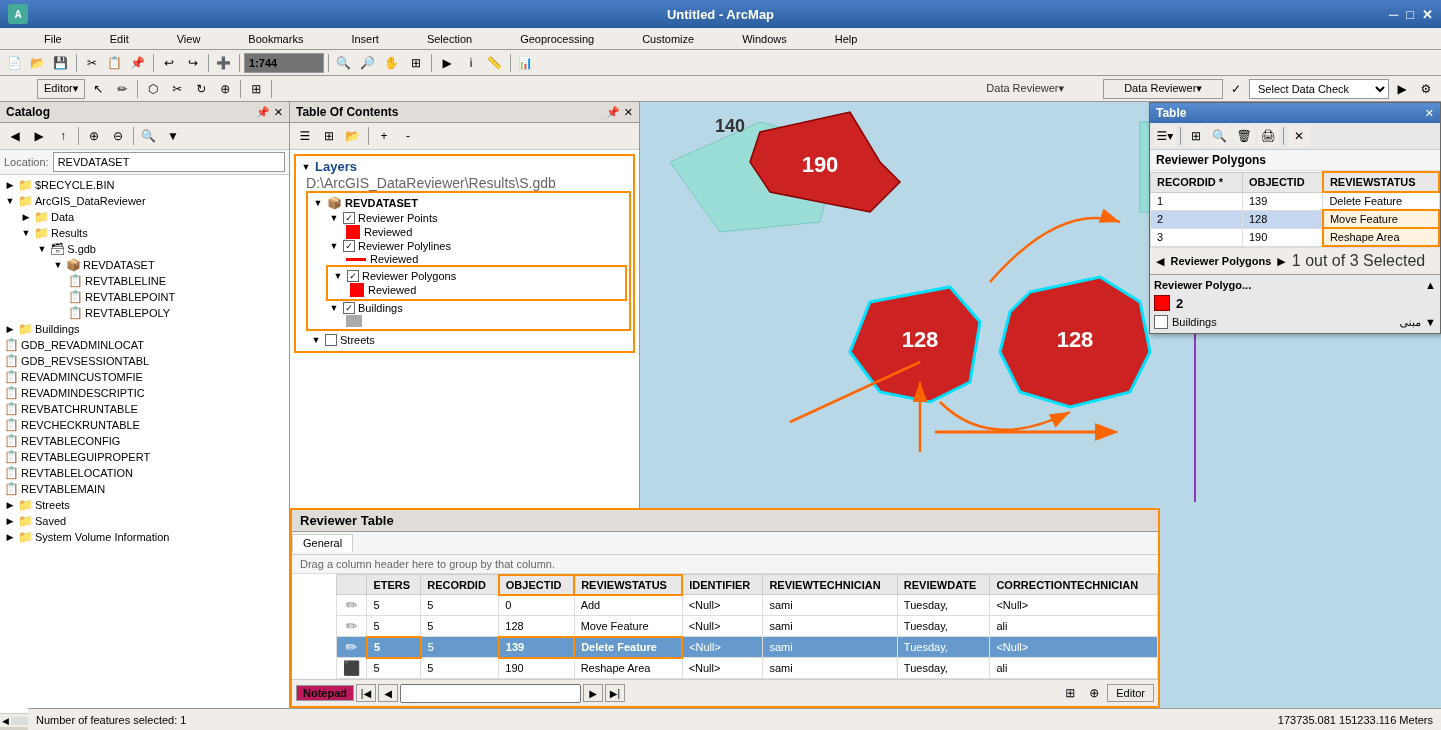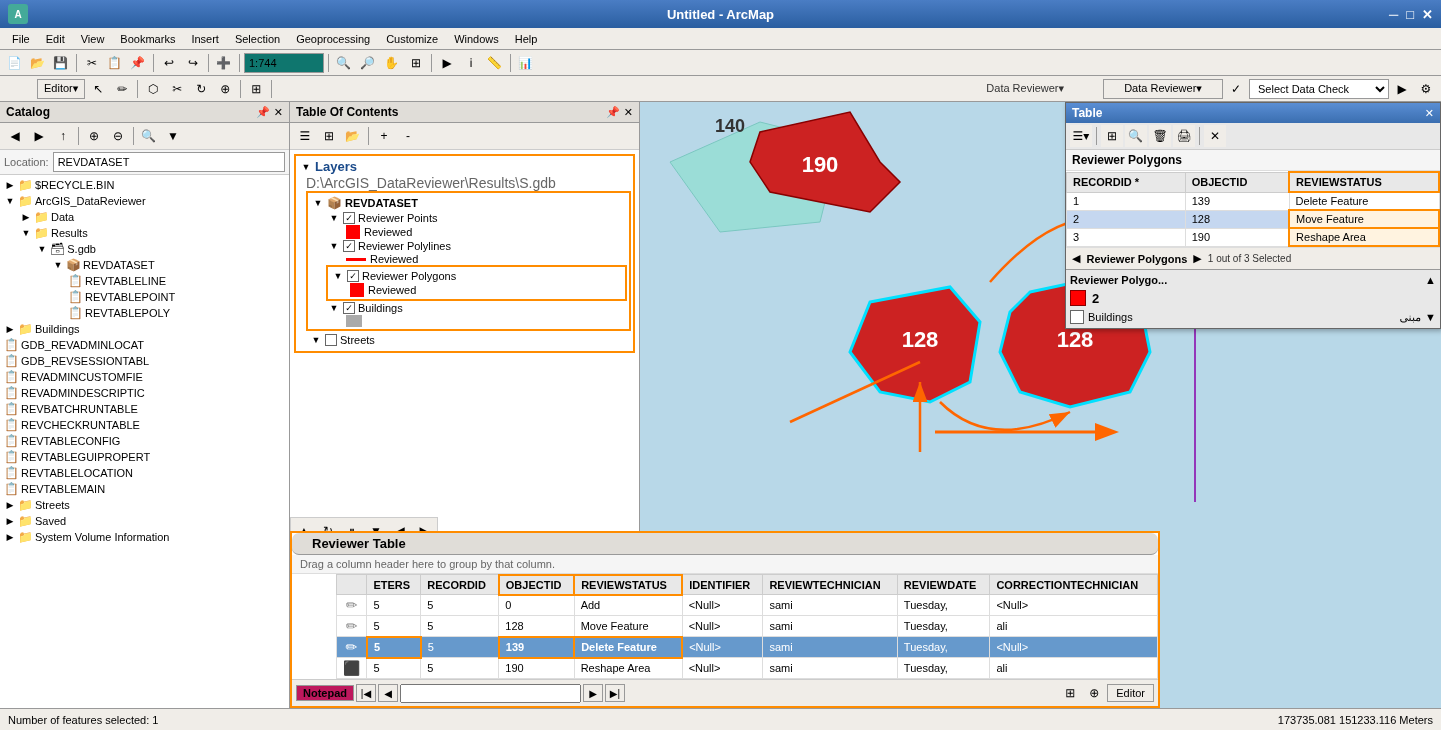--- a/index.html
+++ b/index.html
@@ -3,27 +3,27 @@
   <meta charset="utf-8">
   <style>
     * { box-sizing: border-box; margin: 0; padding: 0; }
     body { font-family: 'Segoe UI', Tahoma, Arial, sans-serif; font-size: 11px; background: #d4d0c8; overflow: hidden; width: 1441px; height: 730px; position: relative; }
     
     
     #title-bar { background: linear-gradient(to bottom, #4a7dc4, #2a5ea0); color: white; height: 28px; display: flex; align-items: center; justify-content: center; font-size: 13px; font-weight: bold; position: relative; }
     
     
     #menu-bar { background: #f0ede8; height: 22px; display: flex; align-items: center; padding: 0 4px; border-bottom: 1px solid #999; }
-    .menu-item { padding: 2px 8px; cursor: pointer; font-size: 11px; }
+    .menu-item { padding: 2px 8px; cursor: pointer; font-size: 11px; margin-left: 32px; }
     
     
     .toolbar { background: #f0ede8; height: 26px; display: flex; align-items: center; padding: 2px 4px; border-bottom: 1px solid #999; gap: 2px; }
     .toolbar-btn { width: 22px; height: 22px; background: #f0ede8; border: 1px solid transparent; display: flex; align-items: center; justify-content: center; cursor: pointer; font-size: 12px; }
     .toolbar-sep { width: 1px; height: 18px; background: #999; margin: 0 2px; }
-    .scale-box { width: 80px; height: 20px; border: 1px solid #999; background: #0f766e; font-size: 11px; padding: 0 4px; }
+    .scale-box { width: 80px; height: 20px; border: 1px solid #999; background: #737373; font-size: 11px; padding: 0 4px; font-weight: bold; }
     
     
     #main-layout { display: flex; height: calc(730px - 105px); }
     
     
     #catalog-panel { width: 290px; background: white; border-right: 1px solid #999; display: flex; flex-direction: column; flex-shrink: 0; }
     #catalog-header { background: #e0ddd8; padding: 3px 6px; display: flex; align-items: center; justify-content: space-between; border-bottom: 1px solid #999; }
     #catalog-title { font-weight: bold; font-size: 12px; }
     #catalog-toolbar { display: flex; align-items: center; padding: 2px 4px; background: #f0ede8; border-bottom: 1px solid #ccc; gap: 2px; }
     #location-bar { display: flex; align-items: center; padding: 2px 4px; background: #f5f5f5; border-bottom: 1px solid #ccc; }
@@ -44,21 +44,21 @@
     #toc-tree { flex: 1; overflow-y: auto; padding: 4px; }
     .toc-layer { padding: 1px 2px; display: flex; align-items: center; gap: 3px; cursor: pointer; }
     .toc-checkbox { width: 12px; height: 12px; border: 1px solid #666; display: inline-flex; align-items: center; justify-content: center; font-size: 9px; background: white; flex-shrink: 0; }
     .toc-checked { background: #fff; }
     .layer-symbol-red { width: 14px; height: 14px; background: red; flex-shrink: 0; }
     
     
     #map-area { flex: 1; background: #c8e6f0; position: relative; overflow: hidden; }
     
     
-    #status-bar { background: #f0ede8; height: 22px; display: flex; align-items: center; padding: 0 8px; border-top: 1px solid #999; justify-content: space-between; }
+    #status-bar { background: #f0ede8; height: 22px; display: flex; align-items: center; padding: 0 8px; border-top: 1px solid #999; justify-content: space-between; margin-left: 28px; }
     #status-text { font-size: 11px; }
     #coords-text { font-size: 11px; }
     
     
     #reviewer-table-panel { position: absolute; left: 290px; bottom: 22px; width: 860px; background: white; border: 2px solid #ff8c00; z-index: 10; }
     #reviewer-table-header { background: #e0ddd8; padding: 3px 6px; display: flex; align-items: center; justify-content: space-between; border-bottom: 1px solid #999; }
     #reviewer-table-title { font-weight: bold; font-size: 13px; }
     .rt-tab { padding: 2px 10px; font-size: 11px; cursor: pointer; border: 1px solid #ccc; background: white; margin-right: 2px; }
     .rt-tab.active { background: white; border-bottom: 1px solid white; }
     #rt-drag-hint { padding: 3px 8px; font-size: 11px; color: #666; background: #f5f5f5; border-bottom: 1px solid #ddd; }
@@ -471,21 +471,21 @@
 
       <defs>
         <marker id="arrowhead" markerWidth="8" markerHeight="6" refX="8" refY="3" orient="auto">
           <polygon points="0 0, 8 3, 0 6" fill="#ff6600"></polygon>
         </marker>
       </defs>
 
       <line x1="555" y1="0" x2="555" y2="400" stroke="#8800aa" stroke-width="1.5" stroke-dasharray="none"></line>
     </svg>
 
-    <div id="floating-table" style="position:absolute;top:0;right:0;width:376px;">
+    <div id="floating-table" style="position:absolute;top:0;right:0;width:292px;">
       <div id="ft-header">
         <span id="ft-title">Table</span>
         <span style="display:flex;gap:4px;">
           <span style="cursor:pointer;color:white;">✕</span>
         </span>
       </div>
       <div id="ft-toolbar">
         <span class="toolbar-btn">☰▾</span>
         <div class="toolbar-sep"></div>
         <span class="toolbar-btn">⊞</span>
@@ -520,21 +520,21 @@
             <td>190</td>
             <td style="border:2px solid #ff8c00;background:#fff3e0;">Reshape Area</td>
           </tr>
         </tbody>
       </table>
 
       <div id="buildings-row" style="display:flex;align-items:center;gap:6px;padding:4px 6px;background:#f0ede8;border-top:1px solid #ddd;">
         <span style="cursor:pointer;">◀</span>
         <span style="font-weight:bold;">Reviewer Polygons</span>
         <span style="cursor:pointer;">▶</span>
-        <span style="font-size:10px;color:#333;">1 out of 3 Selected</span>
+        <span style="font-size:16px;color:#333;">1 out of 3 Selected</span>
       </div>
 
       <div style="background:#e8e8e8;border-top:1px solid #999;padding:4px;">
         <div style="display:flex;align-items:center;justify-content:space-between;margin-bottom:4px;">
           <span style="font-weight:bold;font-size:11px;">Reviewer Polygo...</span>
           <span style="cursor:pointer;">▲</span>
         </div>
         <div style="display:flex;align-items:center;gap:6px;">
           <div style="width:16px;height:16px;background:red;border:1px solid #800;flex-shrink:0;"></div>
           <span style="font-size:13px;font-weight:bold;">2</span>
@@ -556,22 +556,25 @@
           </marker>
         </defs>
         <line x1="0" y1="30" x2="160" y2="30" stroke="#ff6600" stroke-width="3" marker-end="url(#arr2)"></line>
       </svg>
     </div>
 
   </div>
 </div>
 
 <div id="reviewer-table-panel" style="position:absolute;left:290px;bottom:22px;width:870px;background:white;border:2px solid #ff8c00;z-index:10;">
-  <div id="reviewer-table-header" style="background:#e0ddd8;padding:3px 20px;display:flex;align-items:center;justify-content:space-between;border-bottom:1px solid #999;border-radius:7px;">
+  <div id="reviewer-table-header" style="background:#e0ddd8;padding:3px 8px;display:flex;align-items:center;justify-content:space-between;border-bottom:1px solid #999;">
     <span id="reviewer-table-title" style="font-weight:bold;font-size:13px;">Reviewer Table</span>
+  </div>
+  <div style="display:flex;padding:2px 0;border-bottom:1px solid #ccc;background:#f5f5f5;">
+    <div class="rt-tab active">General</div>
   </div>
   <div id="rt-drag-hint">Drag a column header here to group by that column.</div>
   <div style="overflow-x:auto;margin-left:44px;">
     <table class="rt-table">
       <thead>
         <tr>
           <th style="width:24px;"></th>
           <th>ETERS</th>
           <th>RECORDID</th>
           <th style="border:2px solid #ff8c00;">OBJECTID</th>

